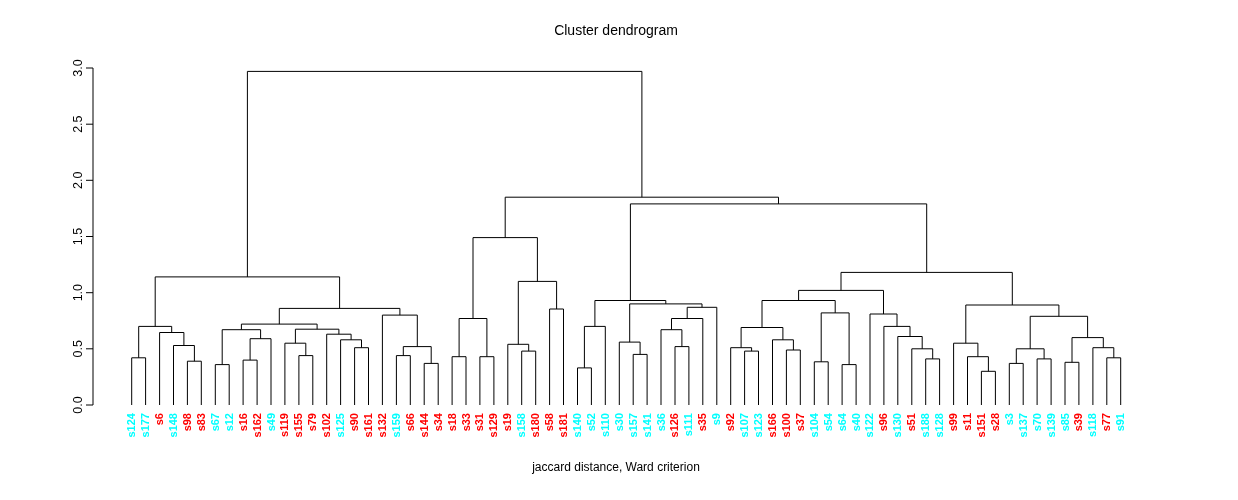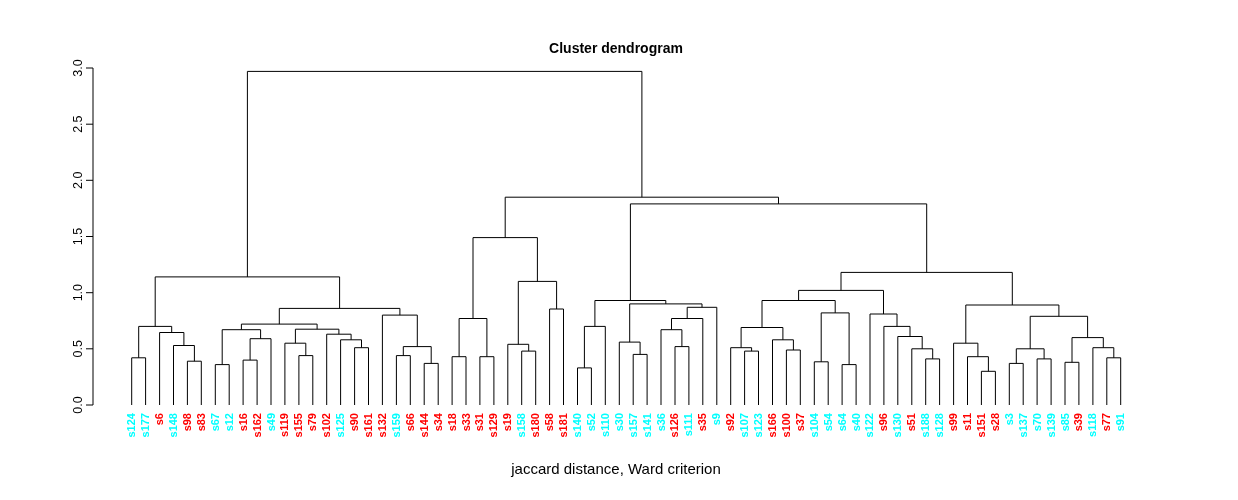--- a/index.html
+++ b/index.html
@@ -1,21 +1,21 @@
 <!DOCTYPE html>
 <html><head>
 <meta charset="utf-8">
 <style>
   html,body{margin:0;padding:0;background:#ffffff;}
   #figure{position:relative;width:1238px;height:500px;background:#ffffff;overflow:hidden;
           font-family:"Liberation Sans", sans-serif;}
   #title{position:absolute;left:616px;top:22px;transform:translateX(-50%);
-         font-size:14px;font-weight:bold;color:#000;white-space:nowrap;margin-top:18px;}
+         font-size:14px;font-weight:normal;color:#000;white-space:nowrap;}
   #xlabel{position:absolute;left:616px;top:460px;transform:translateX(-50%);
-          font-size:15px;color:#000;white-space:nowrap;}
+          font-size:12px;color:#000;white-space:nowrap;}
   svg text{font-family:"Liberation Sans", sans-serif;}
 </style>
 </head>
 <body>
 
 <div id="figure">
   <div id="title">Cluster dendrogram</div>
   <svg id="plot" width="1238" height="500" viewBox="0 0 1238 500">
       <path d="M131.7 405.0 V357.8 H145.6 V405.0 M187.4 405.0 V361.2 H201.3 V405.0 M173.5 405.0 V345.5 H194.4 V361.2 M159.6 405.0 V332.5 H183.9 V345.5 M138.7 357.8 V326.4 H171.7 V332.5 M215.3 405.0 V364.6 H229.2 V405.0 M243.1 405.0 V360.1 H257.1 V405.0 M250.1 360.1 V338.7 H271.0 V405.0 M222.2 364.6 V329.7 H260.6 V338.7 M298.9 405.0 V355.6 H312.8 V405.0 M284.9 405.0 V343.2 H305.8 V355.6 M354.6 405.0 V347.7 H368.5 V405.0 M340.6 405.0 V339.8 H361.5 V347.7 M326.7 405.0 V334.2 H351.1 V339.8 M295.4 343.2 V329.2 H338.9 V334.2 M241.4 329.7 V324.1 H317.1 V329.2 M396.4 405.0 V355.6 H410.3 V405.0 M424.2 405.0 V363.4 H438.2 V405.0 M403.3 355.6 V346.6 H431.2 V363.4 M382.4 405.0 V315.1 H417.3 V346.6 M279.3 324.1 V308.4 H399.9 V315.1 M155.2 326.4 V276.9 H339.6 V308.4 M452.1 405.0 V356.7 H466.0 V405.0 M479.9 405.0 V356.7 H493.9 V405.0 M459.1 356.7 V318.5 H486.9 V356.7 M521.7 405.0 V351.1 H535.7 V405.0 M507.8 405.0 V344.3 H528.7 V351.1 M549.6 405.0 V309.0 H563.5 V405.0 M518.3 344.3 V281.4 H556.6 V309.0 M473.0 318.5 V237.6 H537.4 V281.4 M577.5 405.0 V367.9 H591.4 V405.0 M584.4 367.9 V326.4 H605.3 V405.0 M633.2 405.0 V354.4 H647.1 V405.0 M619.3 405.0 V342.1 H640.1 V354.4 M675.0 405.0 V346.6 H688.9 V405.0 M661.0 405.0 V329.7 H681.9 V346.6 M671.5 329.7 V318.5 H702.8 V405.0 M687.2 318.5 V307.3 H716.8 V405.0 M629.7 342.1 V303.9 H702.0 V307.3 M594.9 326.4 V300.5 H665.8 V303.9 M744.6 405.0 V351.1 H758.5 V405.0 M730.7 405.0 V347.7 H751.6 V351.1 M786.4 405.0 V350.0 H800.3 V405.0 M772.5 405.0 V339.8 H793.4 V350.0 M741.1 347.7 V327.5 H782.9 V339.8 M814.3 405.0 V361.8 H828.2 V405.0 M842.1 405.0 V364.6 H856.1 V405.0 M821.2 361.8 V312.9 H849.1 V364.6 M762.0 327.5 V300.5 H835.2 V312.9 M925.7 405.0 V358.9 H939.6 V405.0 M911.8 405.0 V348.8 H932.7 V358.9 M897.8 405.0 V336.5 H922.2 V348.8 M883.9 405.0 V326.4 H910.0 V336.5 M870.0 405.0 V314.0 H897.0 V326.4 M798.6 300.5 V290.4 H883.5 V314.0 M981.4 405.0 V371.3 H995.4 V405.0 M967.5 405.0 V356.7 H988.4 V371.3 M953.6 405.0 V343.2 H977.9 V356.7 M1009.3 405.0 V363.4 H1023.2 V405.0 M1037.1 405.0 V358.9 H1051.1 V405.0 M1016.3 363.4 V348.8 H1044.1 V358.9 M1065.0 405.0 V362.3 H1078.9 V405.0 M1106.8 405.0 V357.8 H1120.7 V405.0 M1092.9 405.0 V347.7 H1113.8 V357.8 M1072.0 362.3 V337.6 H1103.3 V347.7 M1030.2 348.8 V316.3 H1087.6 V337.6 M965.8 343.2 V305.0 H1058.9 V316.3 M841.0 290.4 V272.4 H1012.3 V305.0 M630.4 300.5 V203.9 H926.7 V272.4 M505.2 237.6 V197.2 H778.5 V203.9 M247.4 276.9 V71.4 H641.9 V197.2 " fill="none" stroke="#000000" stroke-width="1"></path>
       <path d="M93 405 V68 M93 405.0 H86 M93 348.8 H86 M93 292.7 H86 M93 236.5 H86 M93 180.3 H86 M93 124.2 H86 M93 68.0 H86 " fill="none" stroke="#000000" stroke-width="1"></path>

